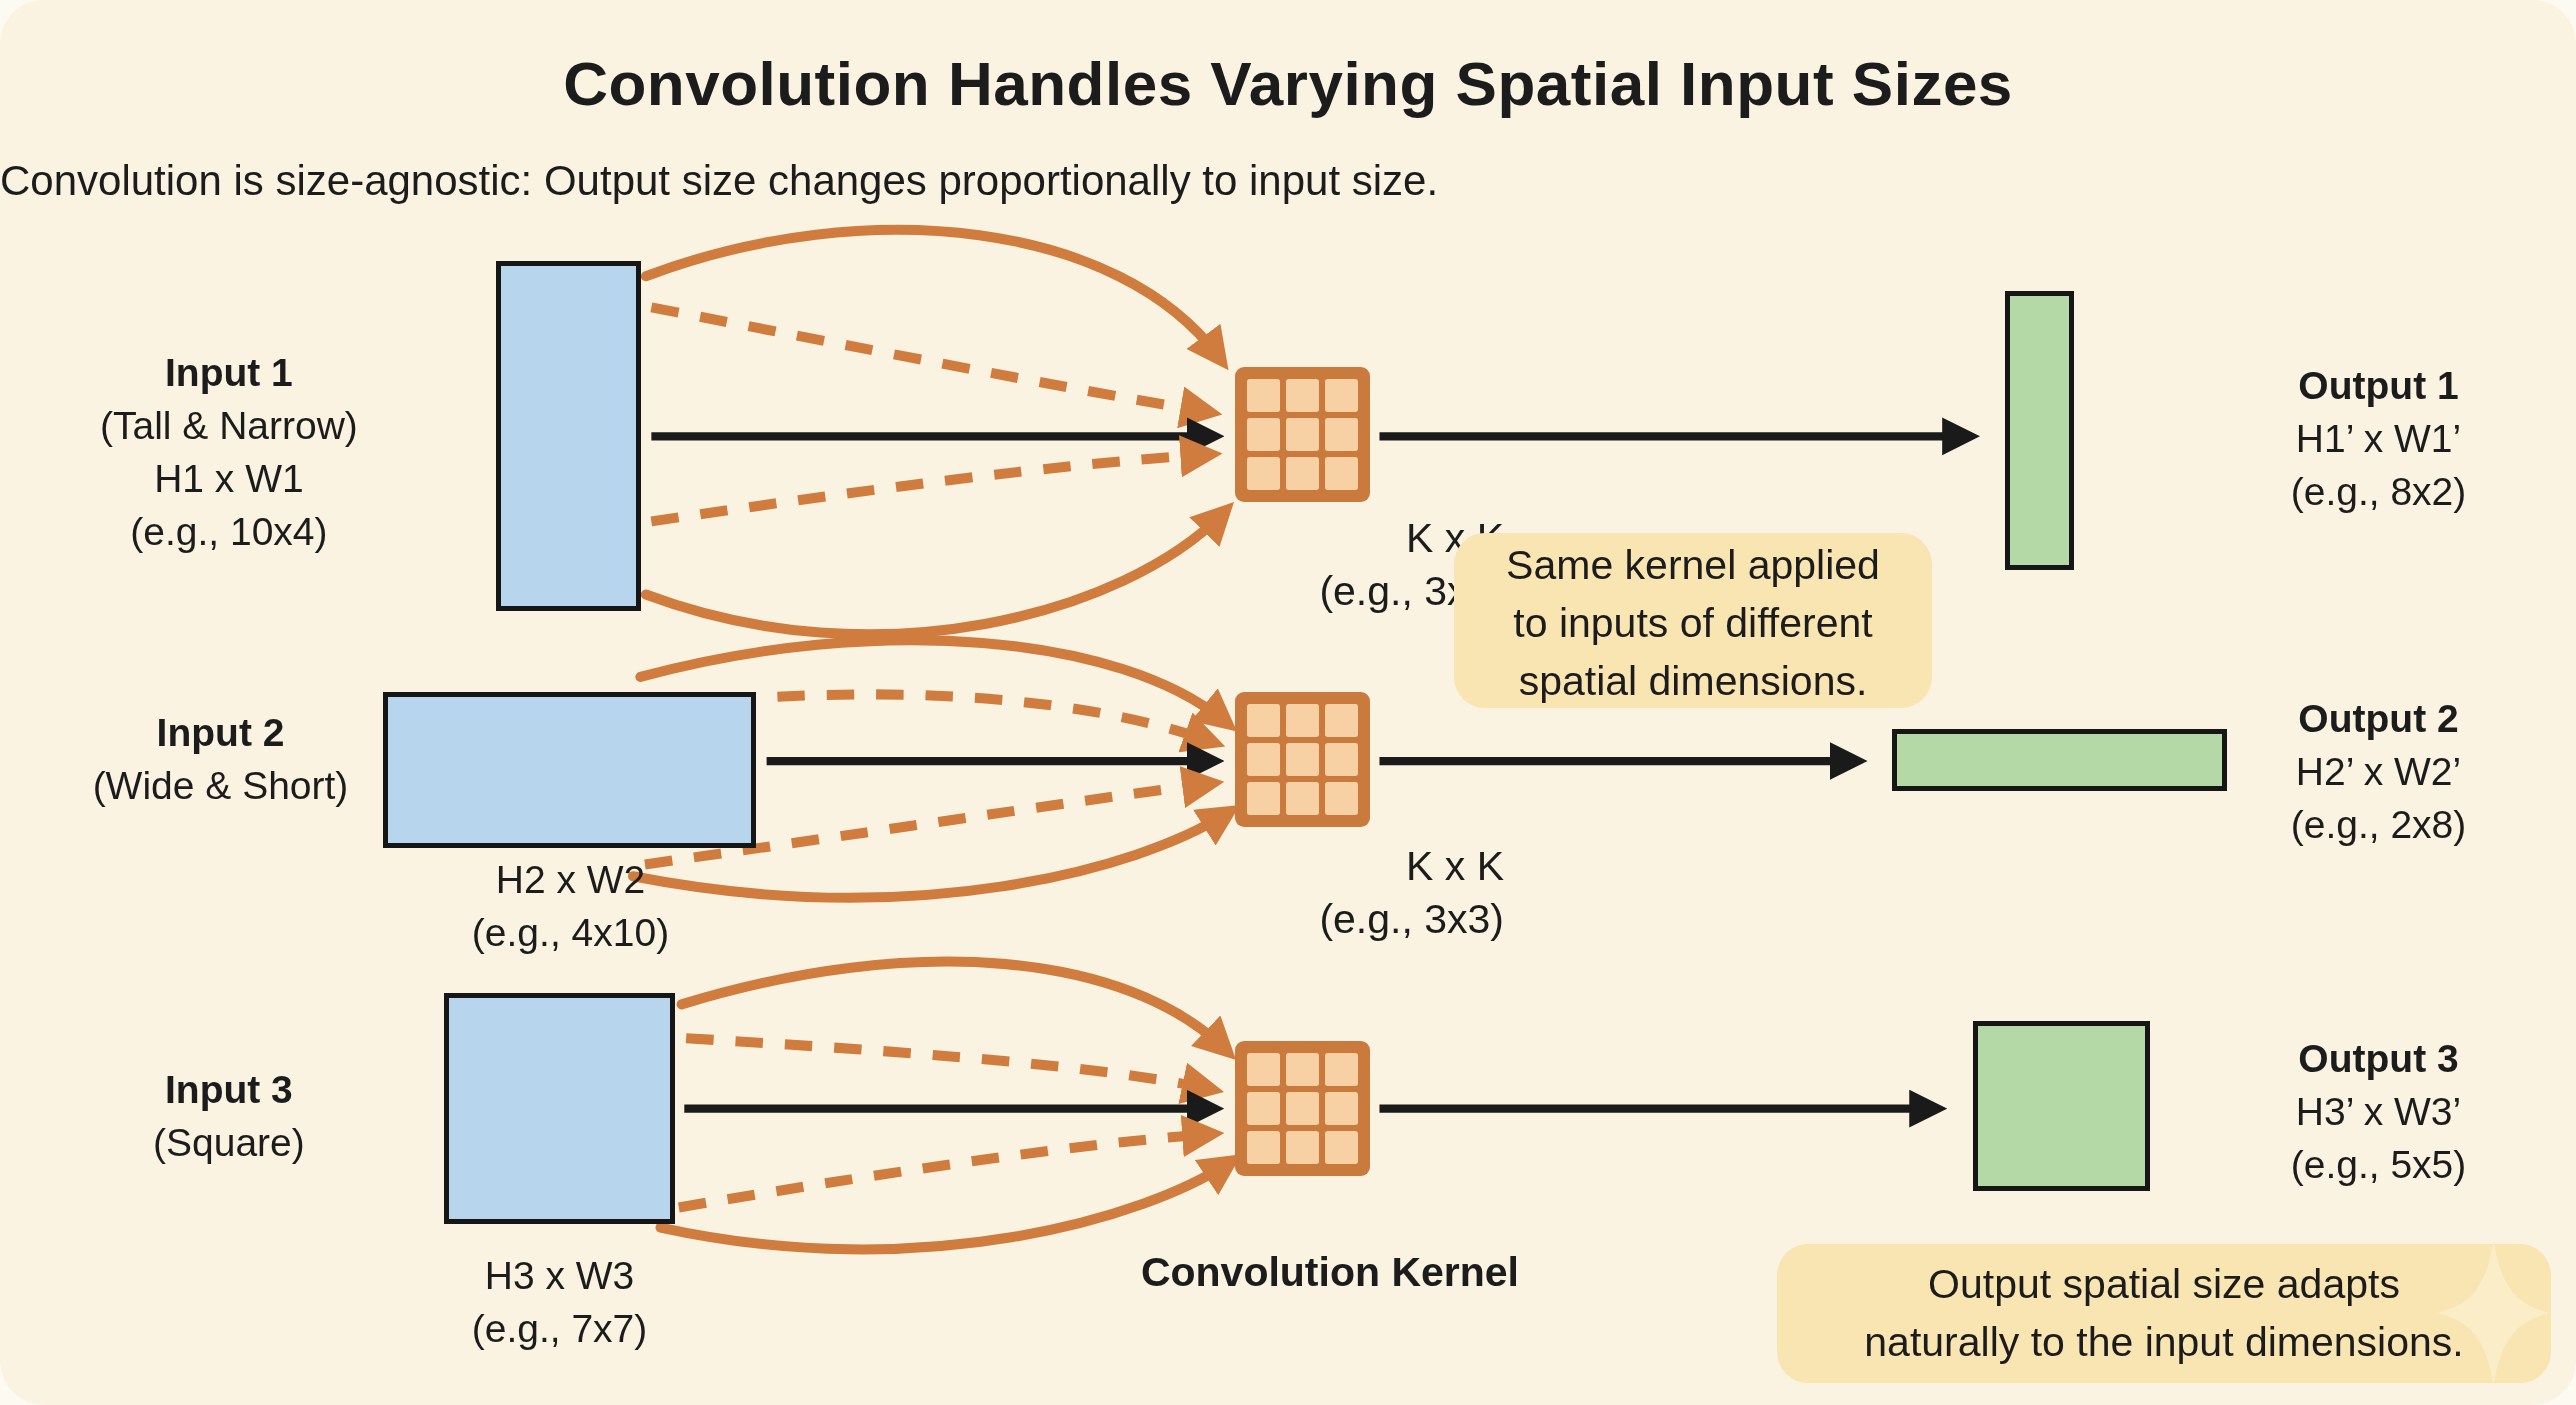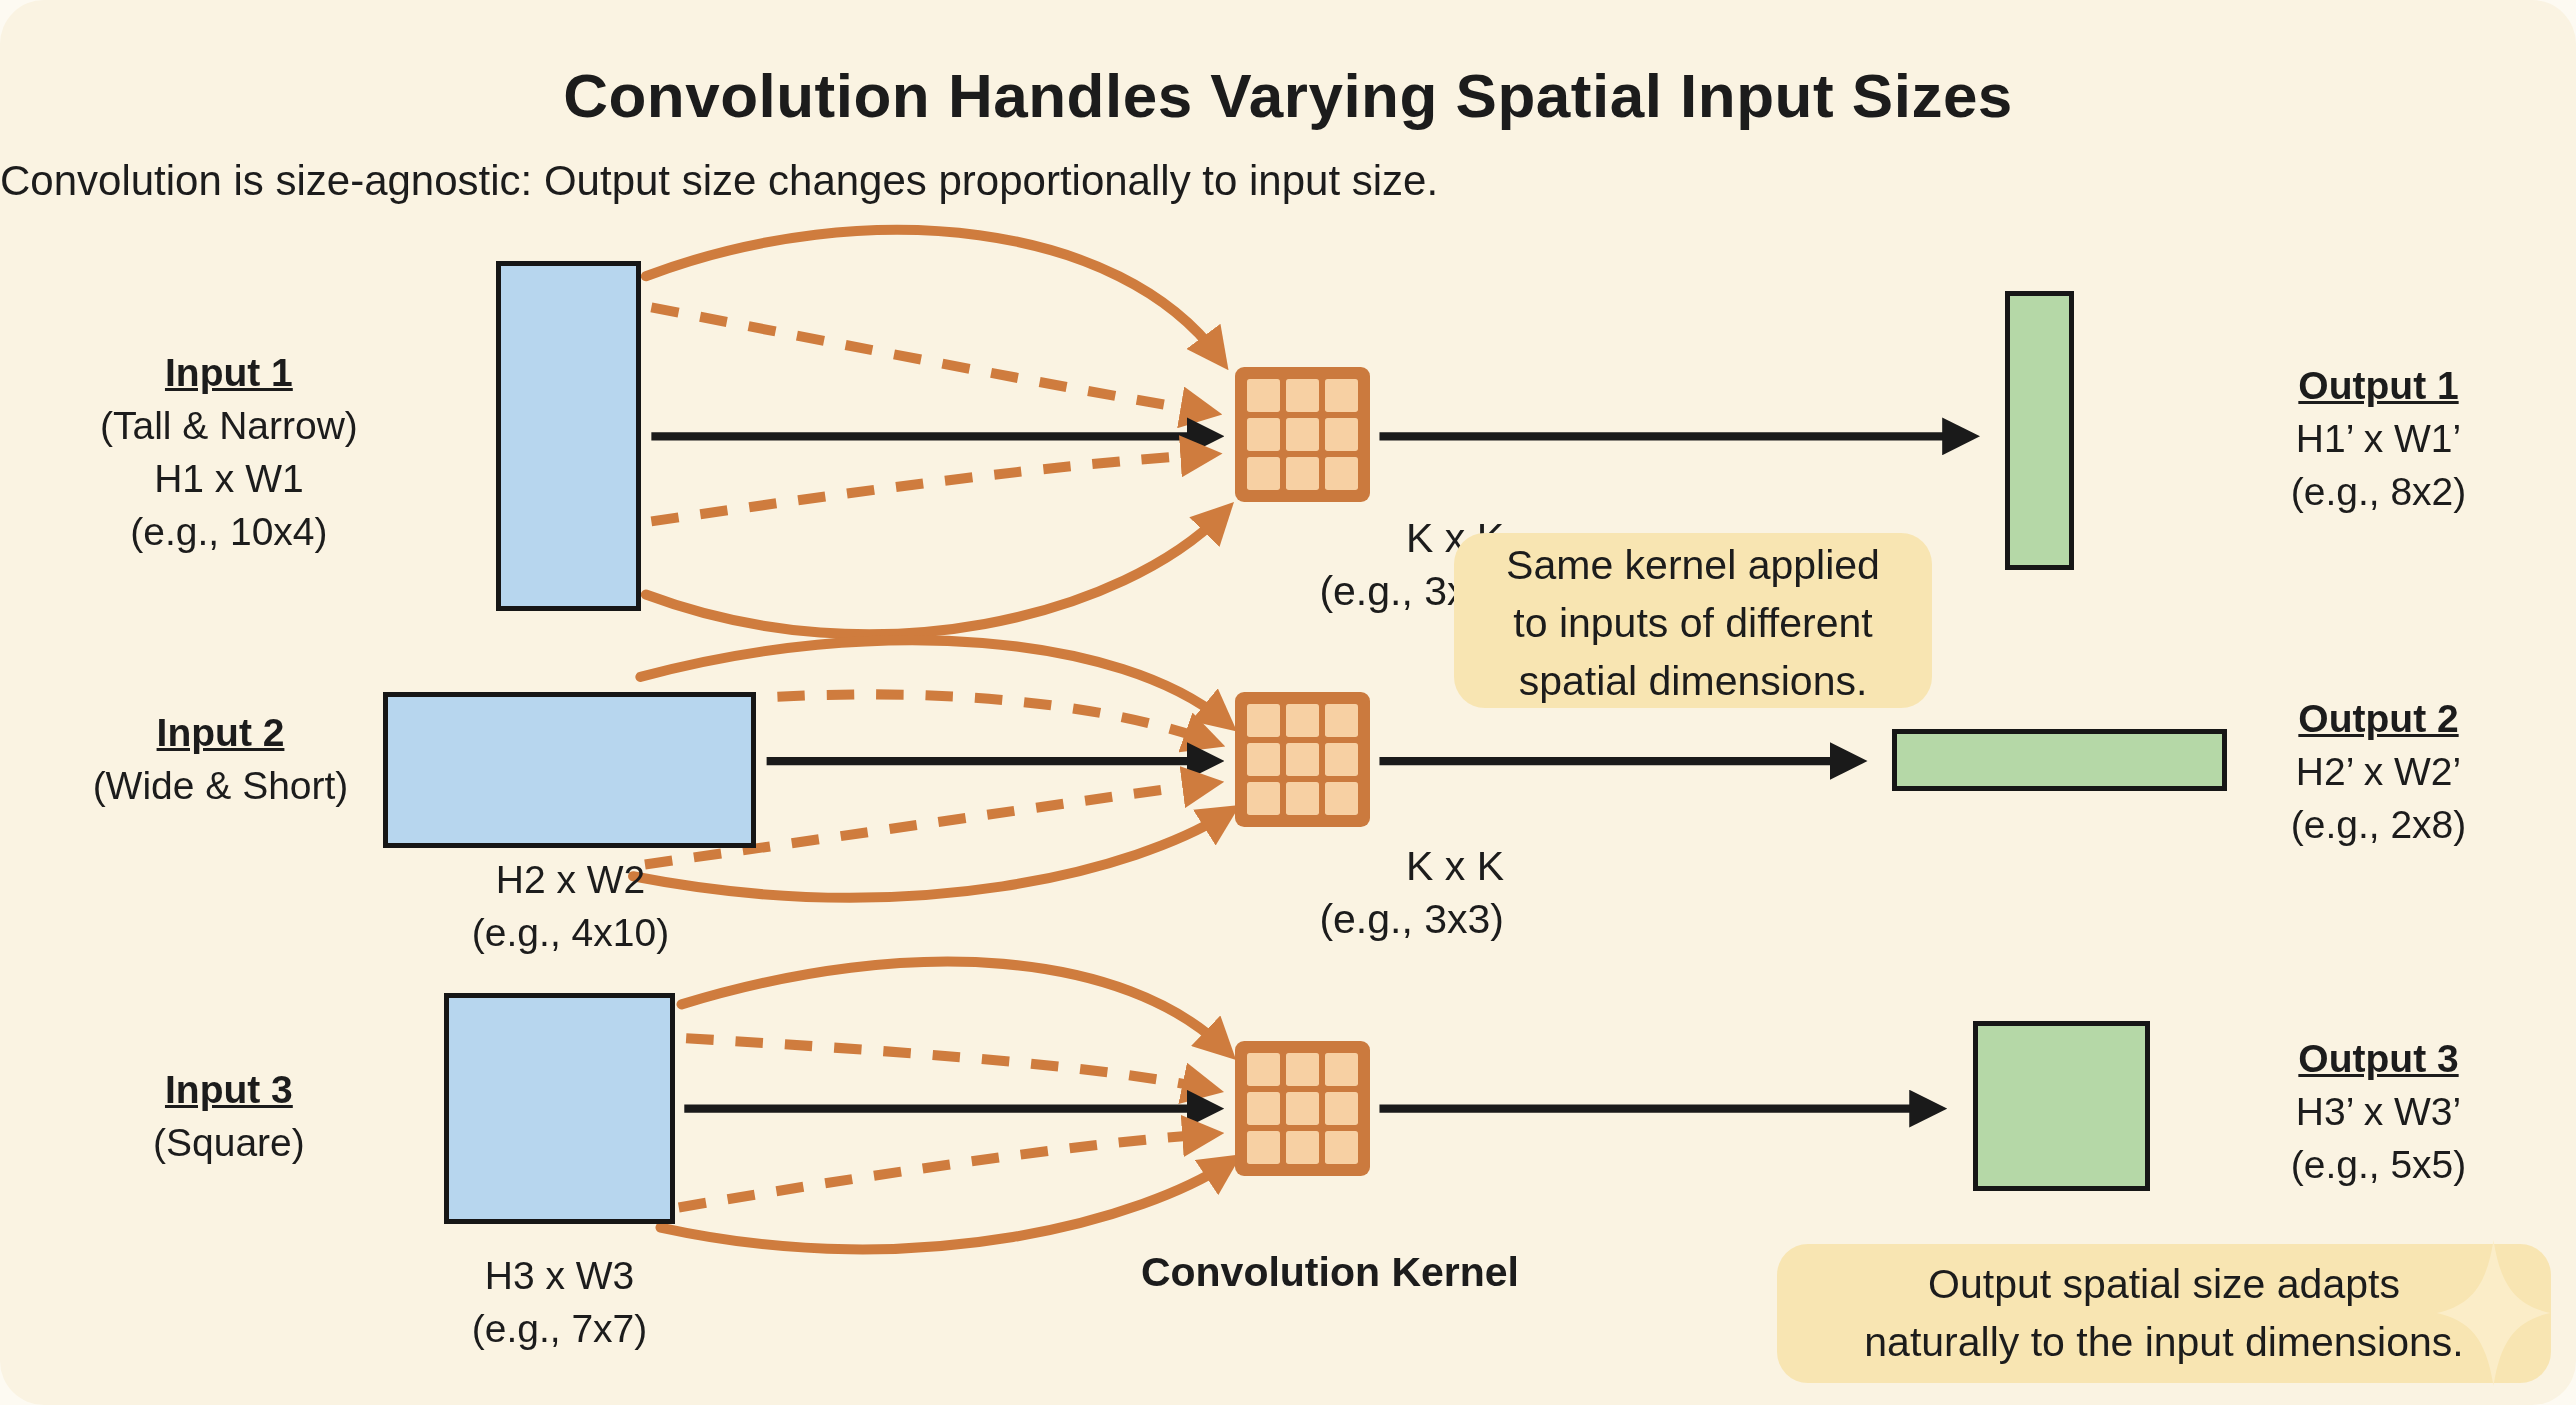--- a/index.html
+++ b/index.html
@@ -5,26 +5,26 @@
   html,body{margin:0;padding:0;}
   body{
     width:2576px;height:1405px;position:relative;overflow:hidden;
     background:var(--background,#FDFAF2);
     font-family:"Liberation Sans", sans-serif;
     color:var(--text,#1C1C1C);
   }
   #canvas{position:absolute;inset:0;background:var(--canvas,#FAF3E2);border-radius:44px;}
 
   .title{position:absolute;left:0;right:0;top:48px;text-align:center;
-         font-size:62px;font-weight:700;letter-spacing:0.5px;color:var(--text);margin-top:12px;}
+         font-size:62px;font-weight:700;letter-spacing:0.5px;color:var(--text);}
   .subtitle{position:absolute;left:0;right:0;top:157px;text-align:left;
          font-size:42px;font-weight:400;color:var(--text);}
 
   .lblblock{position:absolute;width:403px;text-align:center;font-size:39px;line-height:53px;color:var(--text);}
-  .lblblock .b{font-weight:700;text-decoration:underline;}
+  .lblblock .b{font-weight:700;}
   .line{display:block;}
 
   .io{position:absolute;border:5.5px solid var(--shape-border,#161616);box-sizing:border-box;}
   .in{background:var(--input-fill,#B7D6EE);}
   .out{background:var(--output-fill,#B5D8A7);}
 
   .kernel{position:absolute;width:135px;height:135px;background:var(--kernel-frame,#CB7A3E);
           border-radius:9.1px;padding:12px;box-sizing:border-box;
           display:grid;grid-template-columns:repeat(3,1fr);grid-template-rows:repeat(3,1fr);gap:6.4px;}
   .kernel i{background:var(--kernel-cell,#F7D0A3);border-radius:2.7px;display:block;}

